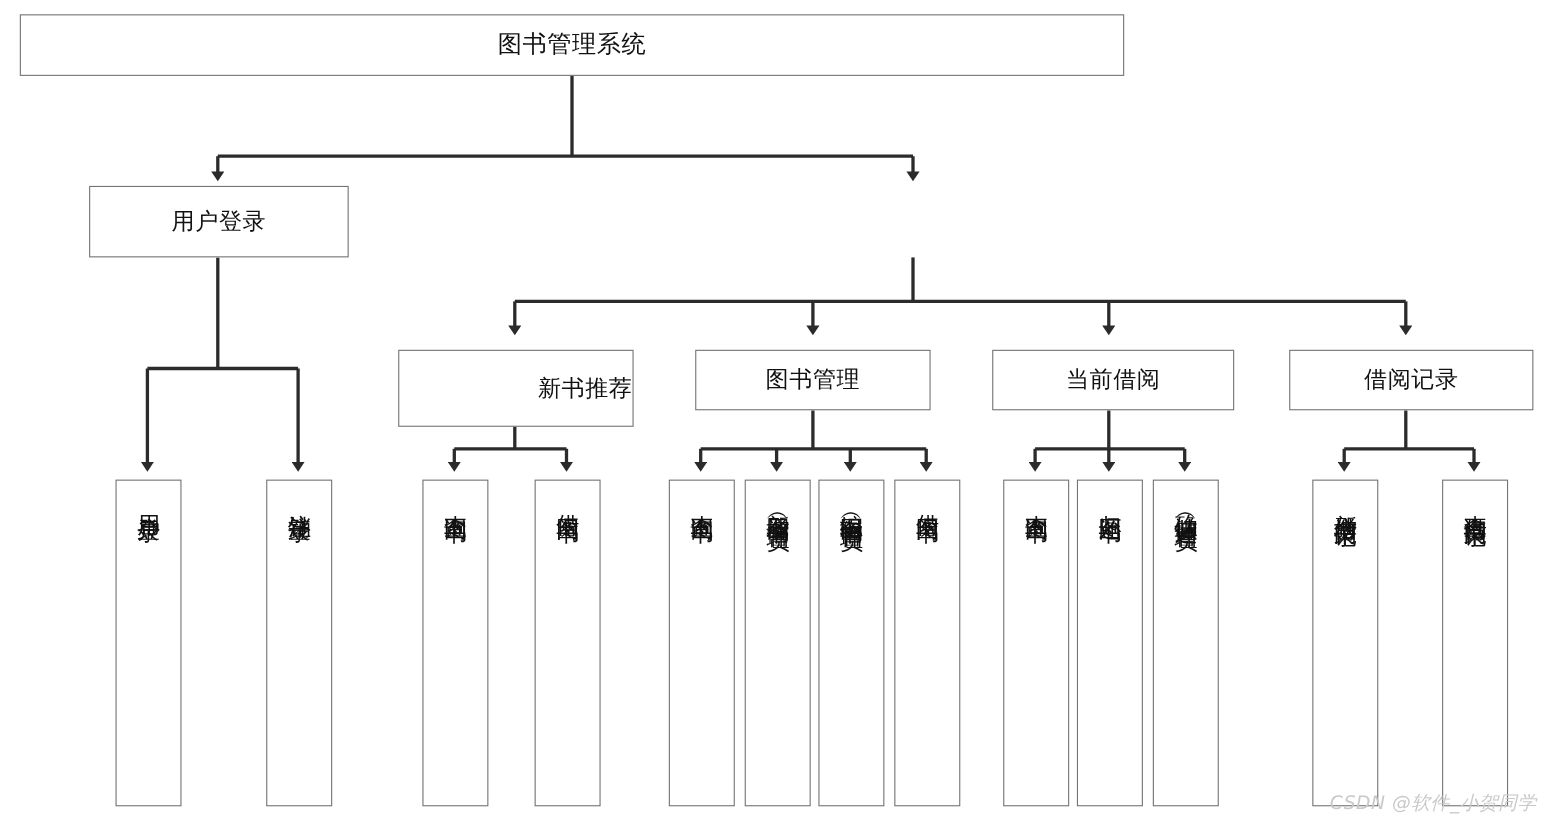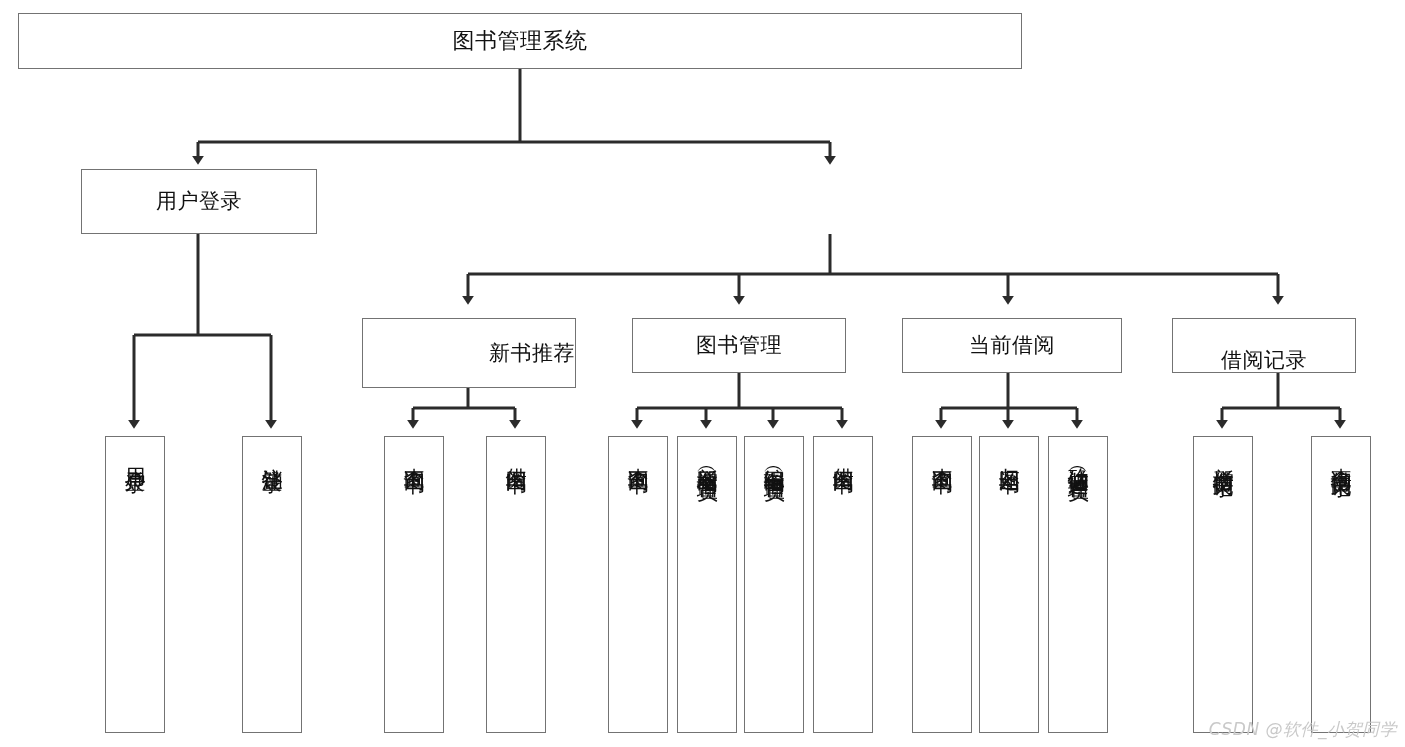--- a/index.html
+++ b/index.html
@@ -136,21 +136,21 @@
 
   <div class="node lvl3" style="left:362px; top:318px; width:214px; height:70px;justify-content:flex-end;">
     <span class="label">新书推荐</span>
   </div>
   <div class="node lvl3" style="left:632px; top:318px; width:214px; height:55px;">
     <span class="label">图书管理</span>
   </div>
   <div class="node lvl3" style="left:902px; top:318px; width:220px; height:55px;">
     <span class="label">当前借阅</span>
   </div>
-  <div class="node lvl3" style="left:1172px; top:318px; width:184px; height:55px;align-items:flex-end;">
+  <div class="node lvl3" style="left:1172px; top:318px; width:222px; height:55px;">
     <span class="label">借阅记录</span>
   </div>
 
   <div class="node leaf" style="left:105px; top:436px; width:60px; height:297px;">
     <span class="label">用户登录</span>
   </div>
   <div class="node leaf" style="left:242px; top:436px; width:60px; height:297px;">
     <span class="label">注销登录</span>
   </div>
 

